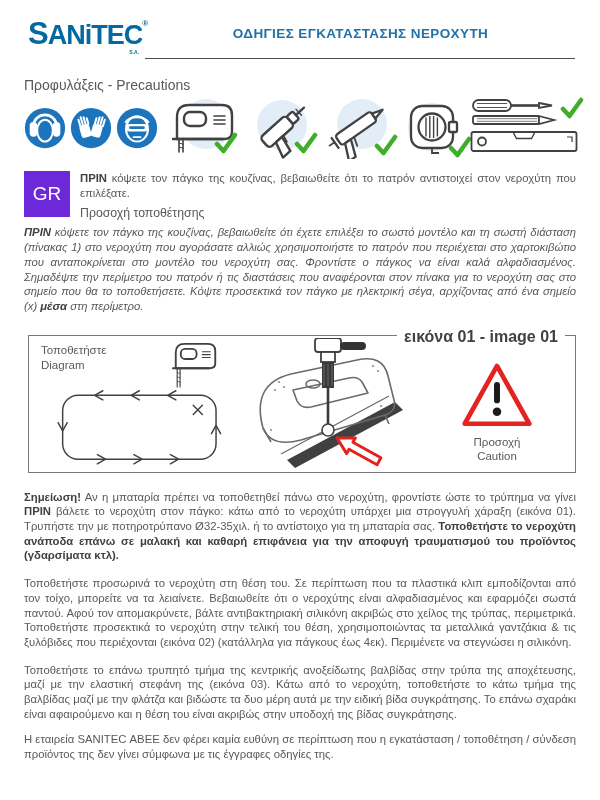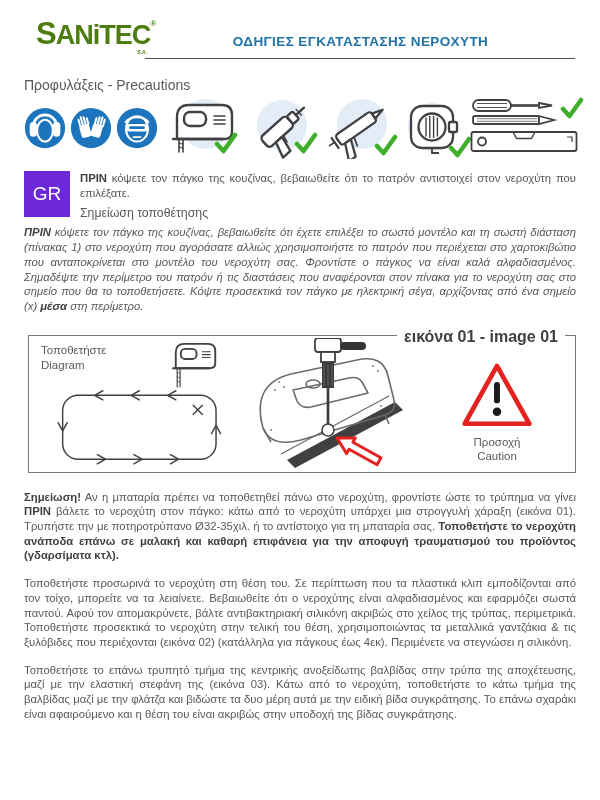--- a/index.html
+++ b/index.html
@@ -4,26 +4,26 @@
 <style>
   * { margin:0; padding:0; box-sizing:border-box; }
   html,body { background:#ffffff; }
   .page {
     width:600px; height:800px; margin:0 auto; background:#fff;
     font-family:"Liberation Sans", sans-serif;
     color:#58595b; padding:14px 24px 0 24px; overflow:hidden; position:relative;
   }
   
   .header { position:relative; height:54px; }
-  .logo { position:absolute; left:12px; top:4px; color:#4d7c0f; font-weight:700;
+  .logo { position:absolute; left:4px; top:4px; color:#0369a1; font-weight:700;
           font-size:27px; letter-spacing:-1px; line-height:1; }
   .logo .big { font-size:31px; }
   .logo sup { font-size:8px; letter-spacing:0; vertical-align:18px; }
   .logo .sa { position:absolute; right:9px; bottom:-6px; font-size:5px; letter-spacing:0; }
-  .title-wrap { position:absolute; left:121px; right:0; top:18px; text-align:center; }
+  .title-wrap { position:absolute; left:121px; right:0; top:10px; text-align:center; }
   .doc-title { color:#2173a6; font-size:13.5px; font-weight:700; letter-spacing:.4px; }
   .header-rule { position:absolute; left:121px; right:1px; top:44px;
                  border-top:1.5px solid #4d4e50; }
   
   .prec-heading { margin:9px 0 4px 0; font-size:14px; color:#595a5c; }
   .icons-row { display:flex; align-items:center; height:62px; gap:4px; }
   .blue-ico { width:42px; height:42px; flex:0 0 auto; }
   .tool { position:relative; flex:0 0 auto; }
   .tool .check { position:absolute; }
   
@@ -194,21 +194,21 @@
       <svg class="check" style="right:-2px;top:-1px;" width="24" height="24" viewBox="0 0 24 24">
         <path d="M3 13 L9.5 20 L21 4" stroke="#3fae2a" stroke-width="4.5" fill="none" stroke-linecap="round" stroke-linejoin="round"></path>
       </svg>
     </div>
   </div>
 
   <div class="gr-row">
     <div class="gr-badge">GR</div>
     <div class="gr-col">
       <p class="body"><b>ΠΡΙΝ</b><span> κόψετε τον πάγκο της κουζίνας, βεβαιωθείτε ότι το πατρόν αντιστοιχεί στον νεροχύτη που επιλέξατε.</span></p>
-      <p class="subhead">Σημείωση τοποθέτησης</p>
+      <p class="subhead">Προσοχή τοποθέτησης</p>
     </div>
   </div>
 
   <p class="body intro"><b>ΠΡΙΝ</b><span> κόψετε τον πάγκο της κουζίνας, βεβαιωθείτε ότι έχετε επιλέξει το σωστό μοντέλο και τη σωστή διάσταση (πίνακας 1) στο νεροχύτη που αγοράσατε αλλιώς χρησιμοποιήστε το πατρόν που περιέχεται στο χαρτοκιβώτιο που ανταποκρίνεται στο μοντέλο του νεροχύτη σας. Φροντίστε ο πάγκος να είναι καλά αλφαδιασμένος. Σημαδέψτε την περίμετρο του πατρόν ή τις διαστάσεις που αναφέρονται στον πίνακα για το νεροχύτη σας στο σημείο που θα το τοποθετήσετε. Κόψτε προσεκτικά τον πάγκο με ηλεκτρική σέγα, αρχίζοντας από ένα σημείο (x) </span><b>μέσα</b><span> στη περίμετρο.</span></p>
 
   <div class="figure">
     <span class="fig-label">εικόνα 01 - image 01</span>
 
     <div class="diagram-label">
       <span>Τοποθετήστε</span><br>
@@ -280,14 +280,15 @@
       <div class="caution-text">
         <span>Προσοχή</span><br>
         <span>Caution</span>
       </div>
     </div>
   </div>
 
   <p class="body p-note"><b>Σημείωση!</b><span> Αν η μπαταρία πρέπει να τοποθετηθεί πάνω στο νεροχύτη, φροντίστε ώστε το τρύπημα να γίνει </span><b>ΠΡΙΝ</b><span> βάλετε το νεροχύτη στον πάγκο: κάτω από το νεροχύτη υπάρχει μια στρογγυλή χάραξη (εικόνα 01). Τρυπήστε την με ποτηροτρύπανο Ø32-35χιλ. ή το αντίστοιχο για τη μπαταρία σας. </span><b>Τοποθετήστε το νεροχύτη ανάποδα επάνω σε μαλακή και καθαρή επιφάνεια για την αποφυγή τραυματισμού του προϊόντος (γδαρσίματα κτλ).</b></p>
   <p class="body p-fit"><span>Τοποθετήστε προσωρινά το νεροχύτη στη θέση του. Σε περίπτωση που τα πλαστικά κλιπ εμποδίζονται από τον τοίχο, μπορείτε να τα λειαίνετε. Βεβαιωθείτε ότι ο νεροχύτης είναι αλφαδιασμένος και εφαρμόζει σωστά παντού. Αφού τον απομακρύνετε, βάλτε αντιβακτηριακή σιλικόνη ακριβώς στο χείλος της τρύπας, περιμετρικά. Τοποθετήστε προσεκτικά το νεροχύτη στην τελική του θέση, χρησιμοποιώντας τα μεταλλικά γαντζάκια &amp; τις ξυλόβιδες που περιέχονται (εικόνα 02) (κατάλληλα για πάγκους έως 4εκ). Περιμένετε να στεγνώσει η σιλικόνη.</span></p>
   <p class="body p-valve"><span>Τοποθετήστε το επάνω τρυπητό τμήμα της κεντρικής ανοξείδωτης βαλβίδας στην τρύπα της αποχέτευσης, μαζί με την ελαστική στεφάνη της (εικόνα 03). Κάτω από το νεροχύτη, τοποθετήστε το κάτω τμήμα της βαλβίδας μαζί με την φλάτζα και βιδώστε τα δυο μέρη αυτά με την ειδική βίδα συγκράτησης. Το επάνω σχαράκι είναι αφαιρούμενο και η θέση του είναι ακριβώς στην υποδοχή της βίδας συγκράτησης.</span></p>
+  <p class="body p-disc"><span>Η εταιρεία SANITEC ΑΒΕΕ δεν φέρει καμία ευθύνη σε περίπτωση που η εγκατάσταση / τοποθέτηση / σύνδεση προϊόντος της δεν γίνει σύμφωνα με τις έγγραφες οδηγίες της.</span></p>
 
 </div>
 
 </body></html>

